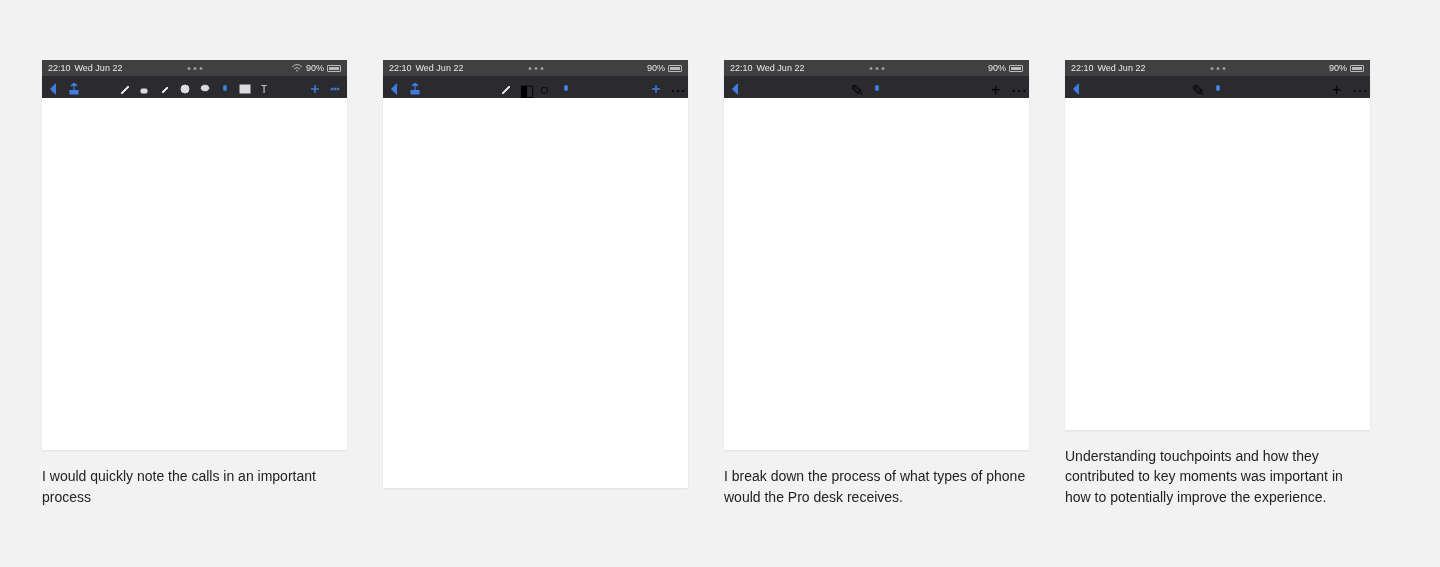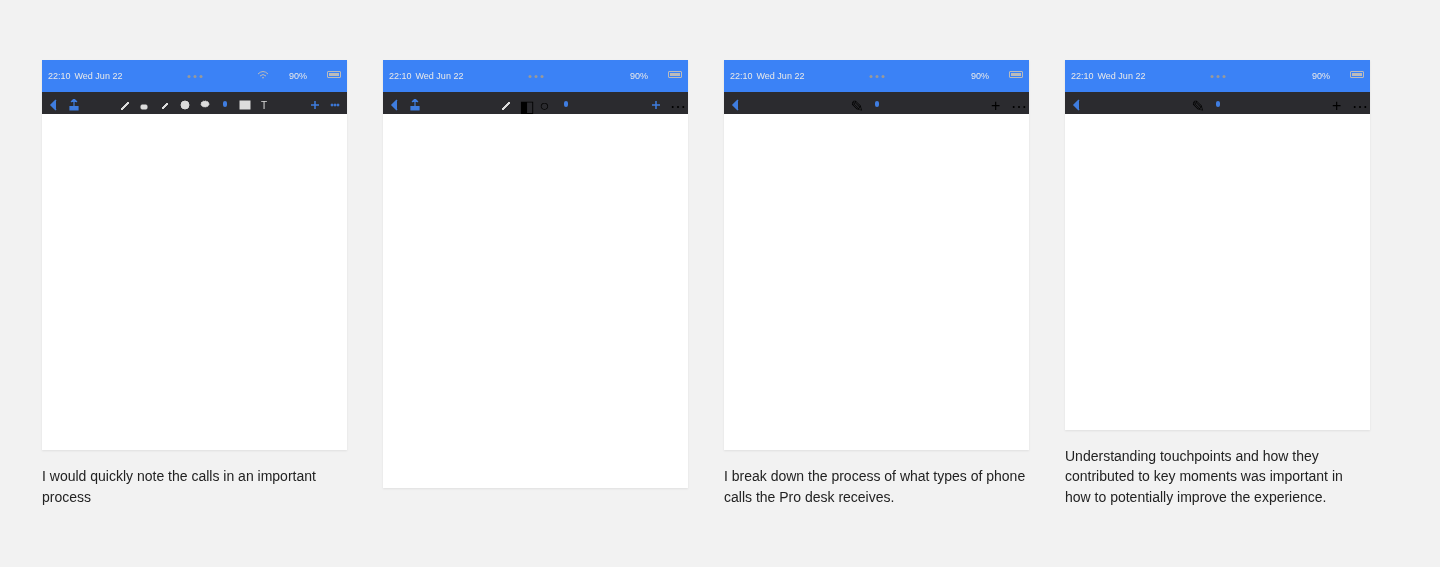--- a/index.html
+++ b/index.html
@@ -25,32 +25,32 @@
     .tablet {
       width: 305px;
       height: 428px;
       background: #fff;
       position: relative;
       overflow: hidden;
       box-shadow: 0 1px 2px rgba(0,0,0,0.08);
     }
     
     .statusbar {
-      height: 32px;
-      background: #3b82f6;
+      height: 16px;
+      background: #404040;
       color: #e9e9e9;
       font-size: 9px;
       display: flex;
       justify-content: space-between;
       align-items: center;
       padding: 0 6px;
     }
     .status-left { display: flex; align-items: center; gap: 4px; }
     .status-center { display: flex; align-items: center; gap: 3px; position: absolute; left: 50%; transform: translateX(-50%);}
-    .status-right { display: flex; gap: 20px; }
+    .status-right { display: flex; align-items: center; gap: 3px; }
     .dot { width:3px; height:3px; background:#999; border-radius:50%; }
     .battery { width:14px; height:7px; border:1px solid #bbb; border-radius:1px; position:relative;}
     .battery::after { content:""; position:absolute; left:1px; top:1px; bottom:1px; width:10px; background:#bbb;}
     
     .toolbar {
       height: 22px;
       background: #2b2b2f;
       display: flex;
       justify-content: space-between;
       align-items: center;
@@ -345,21 +345,21 @@
       
       
       
       
       
       
       
       
     </div>
   </div>
-  <div class="caption">I break down the process of what types of phone calls the Pro desk receives.</div>
+  <div class="caption">I break down the process of what types of phone would the Pro desk receives.</div>
 </div>
 
 <div class="panel">
   <div class="tablet">
     <div class="statusbar">
       <div class="status-left">
           <span>22:10</span>
           <span>Wed Jun 22</span>
         </div>
       <div class="status-center">

